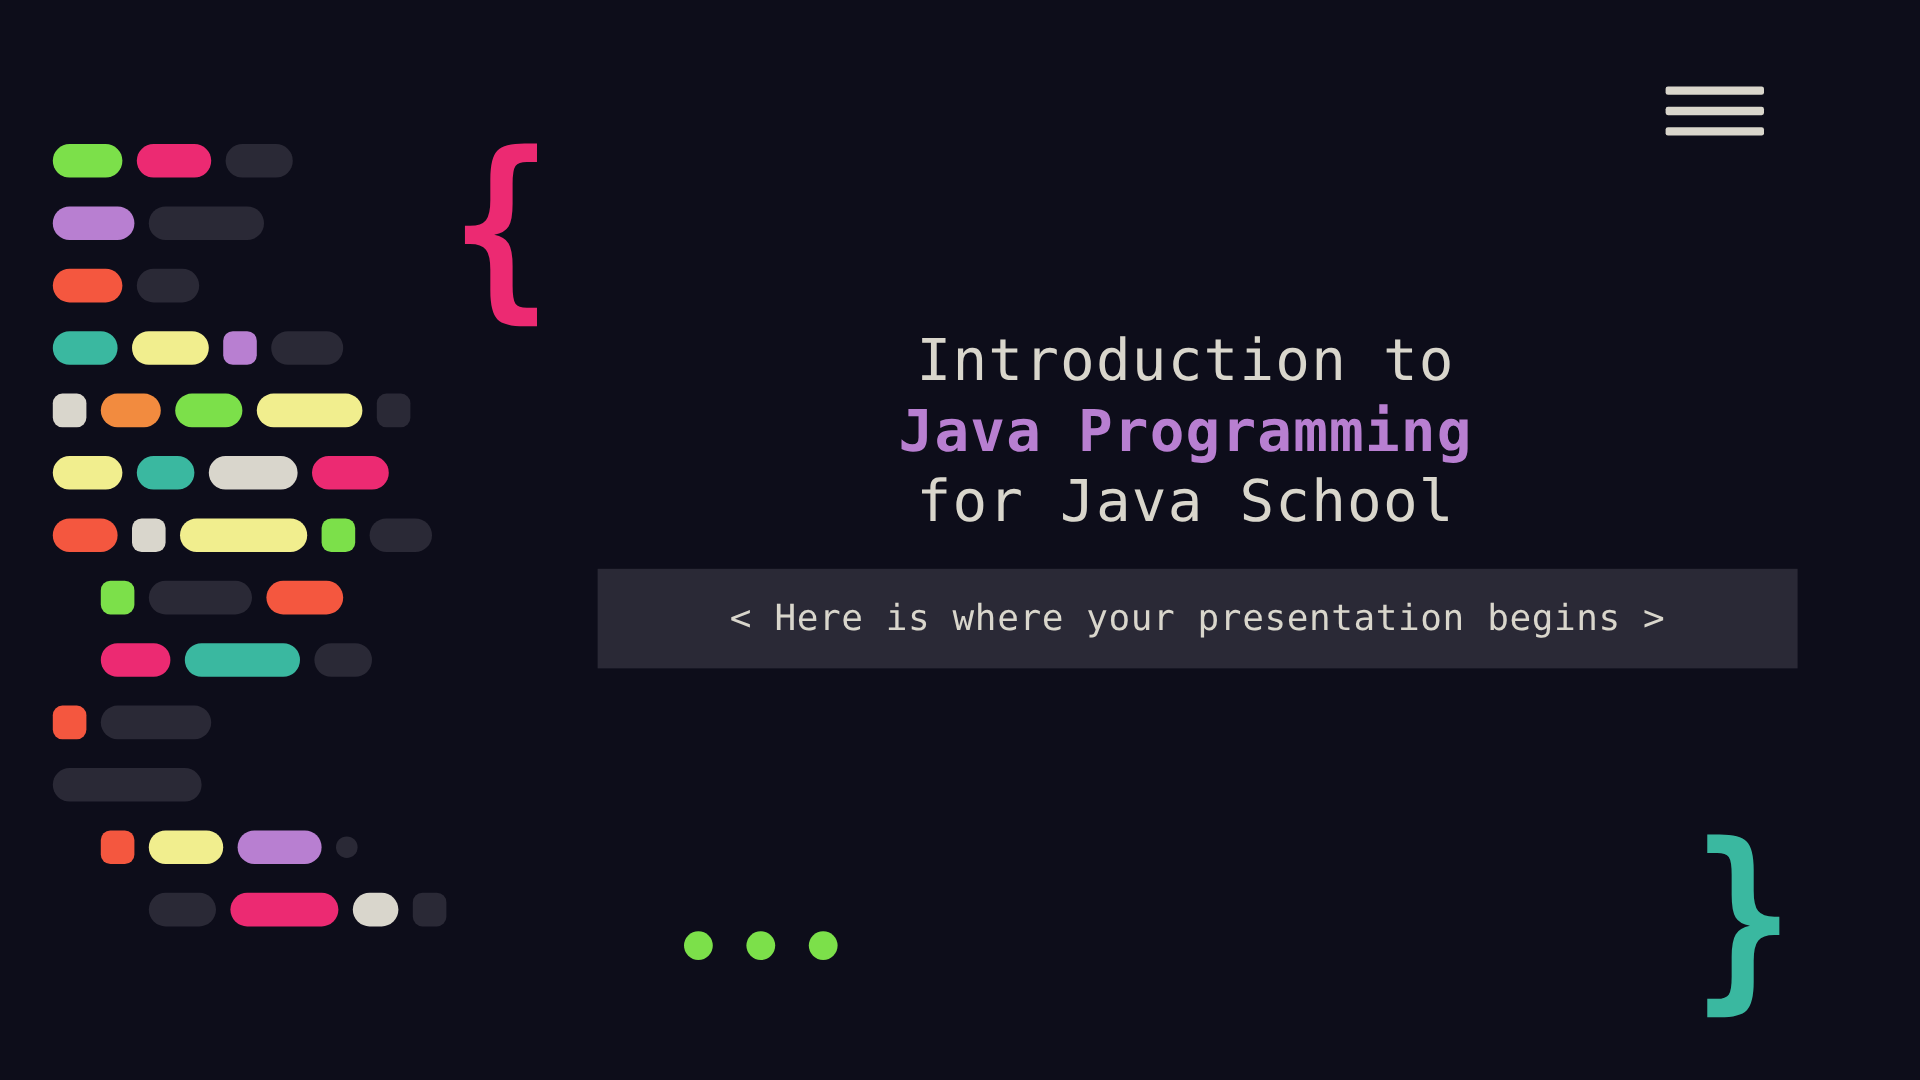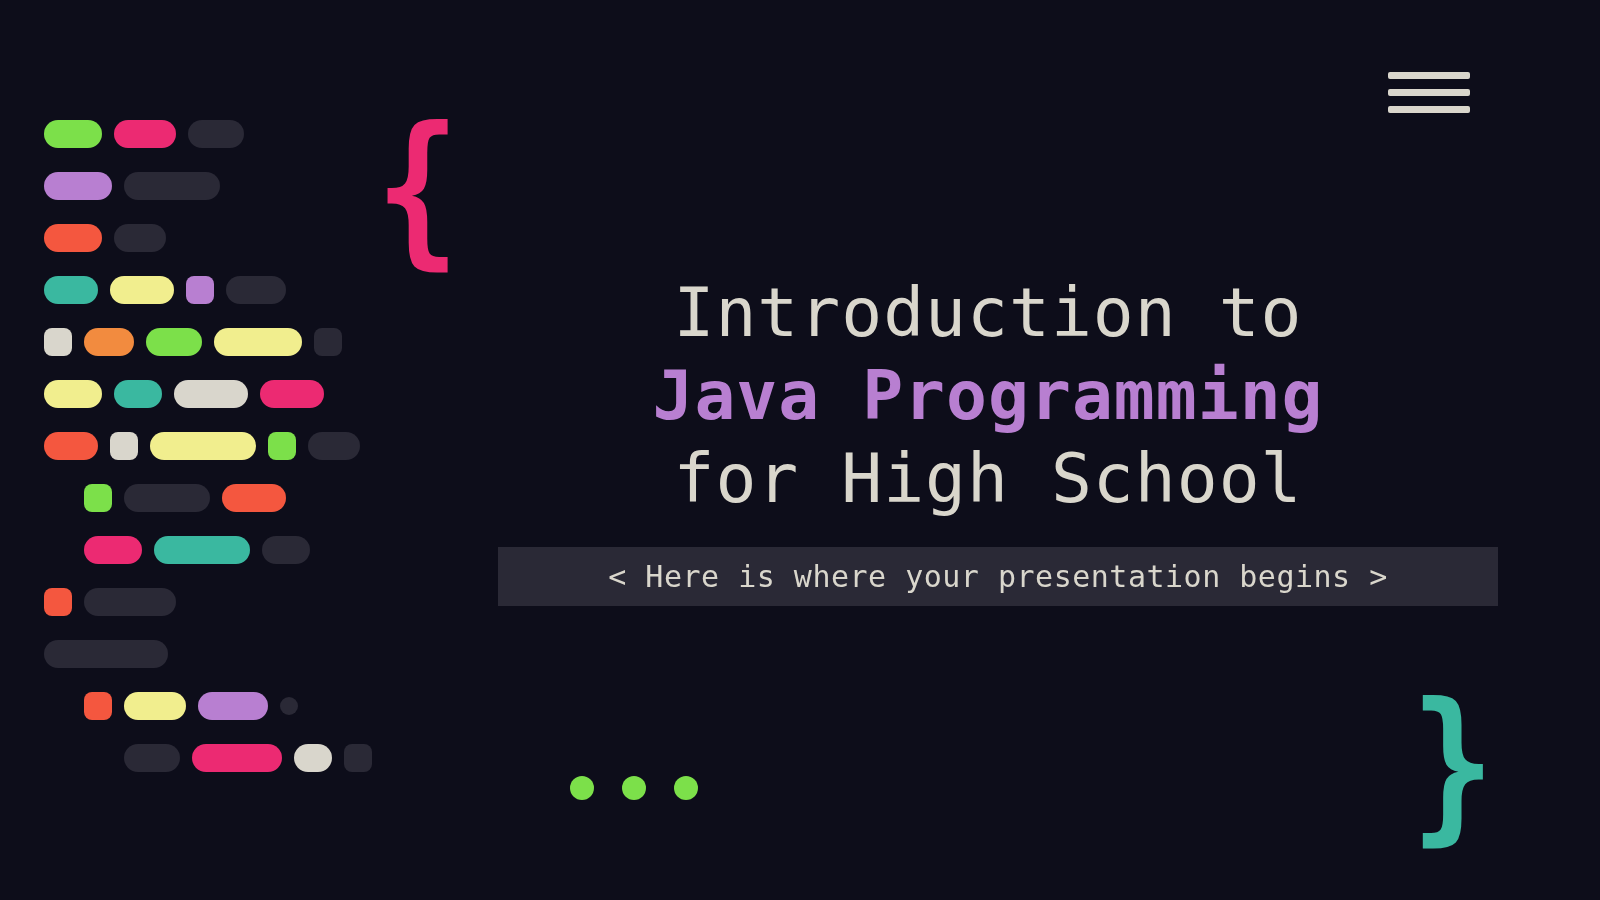--- a/index.html
+++ b/index.html
@@ -90,34 +90,34 @@
 
   
   .title-wrap {
     position: absolute;
     left: 498px;
     top: 272px;
     width: 980px;
     text-align: center;
   }
   .title-line {
-    font-size: 68px;
+    font-size: 48px;
     line-height: 1.22;
     letter-spacing: 1px;
     color: #d9d6cc;
     white-space: nowrap;
   }
   .title-accent { color: #b87fd1; font-weight: bold; }
 
   .subtitle-bar {
     margin: 26px auto 0;
     background: #2a2936;
     color: #d9d6cc;
     font-size: 30px;
-    padding: 12px 24px;
+    padding: 24px 24px;
     letter-spacing: 0.5px;
     width: 1000px;
   }
 </style>
 </head>
 <body>
 
 <div class="hamburger">
   <div class="bar"></div>
   <div class="bar"></div>
@@ -200,15 +200,15 @@
       <div class="pill" style="width: 56px; background: rgb(42, 41, 54);"></div>
       <div class="pill" style="width: 90px; background: rgb(236, 42, 114);"></div>
       <div class="pill" style="width: 38px; background: rgb(217, 214, 204);"></div>
       <div class="sq" style="background: rgb(42, 41, 54);"></div>
     </div>
   </div>
 
 <div class="title-wrap">
   <div class="title-line">Introduction to</div>
   <div class="title-line title-accent">Java Programming</div>
-  <div class="title-line">for High School</div>
+  <div class="title-line">for Java School</div>
   <div class="subtitle-bar">&lt; Here is where your presentation begins &gt;</div>
 </div>
 
 </body></html>

